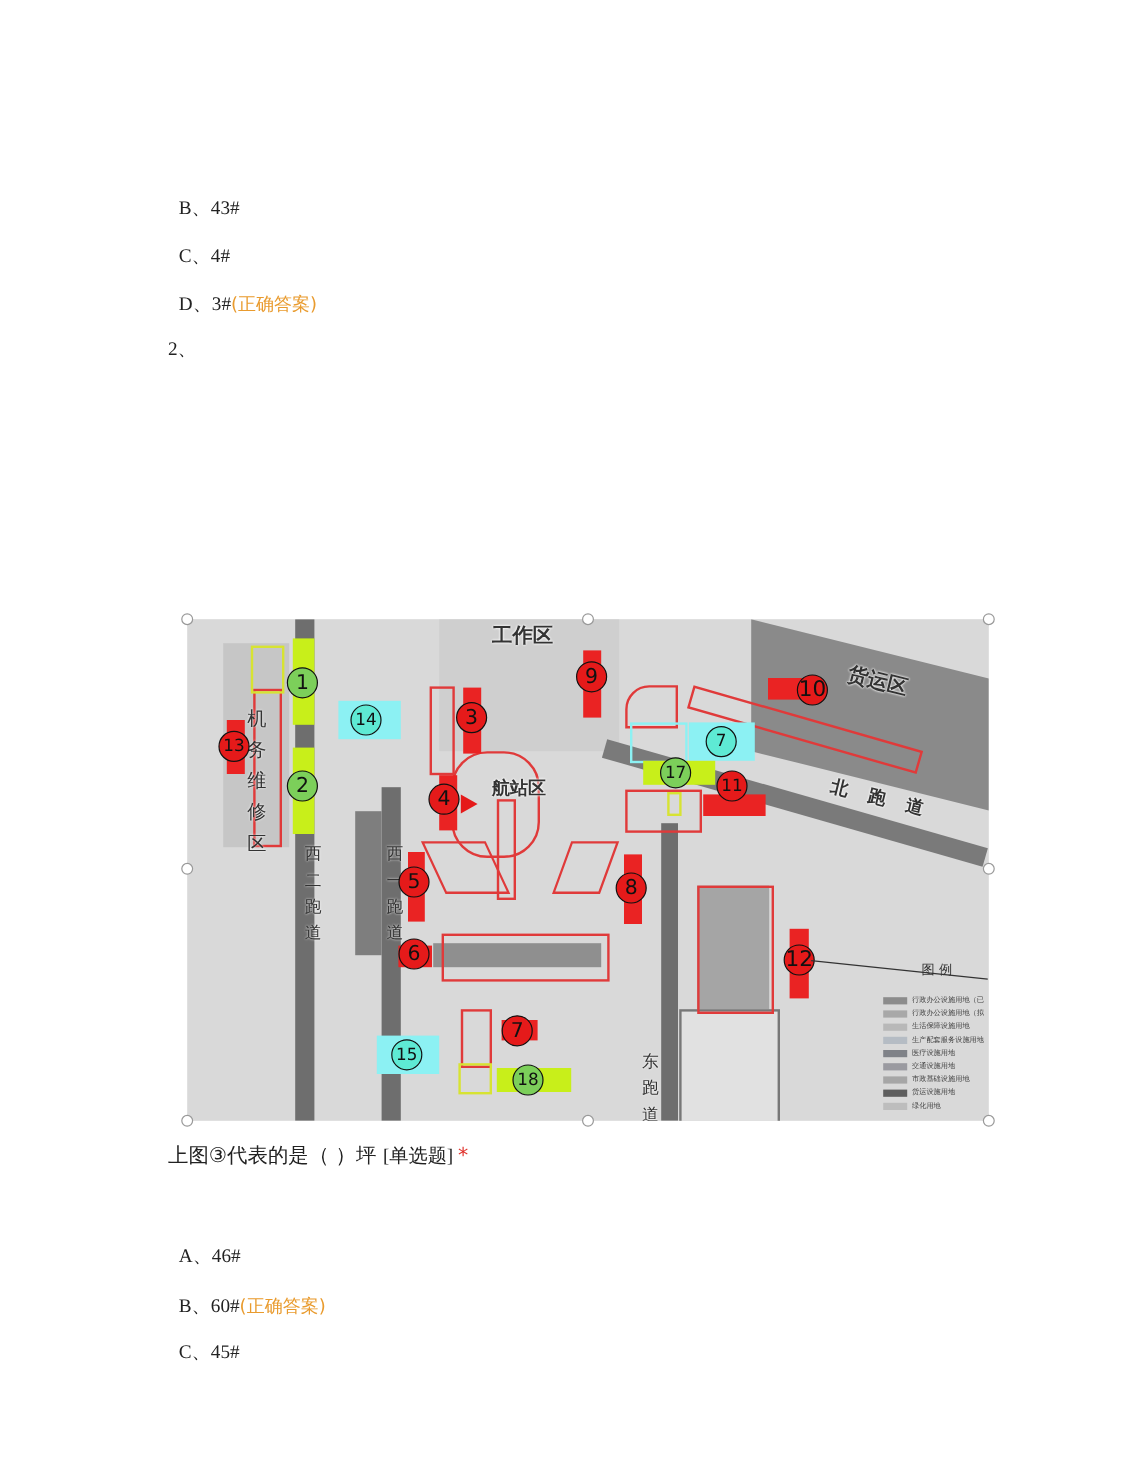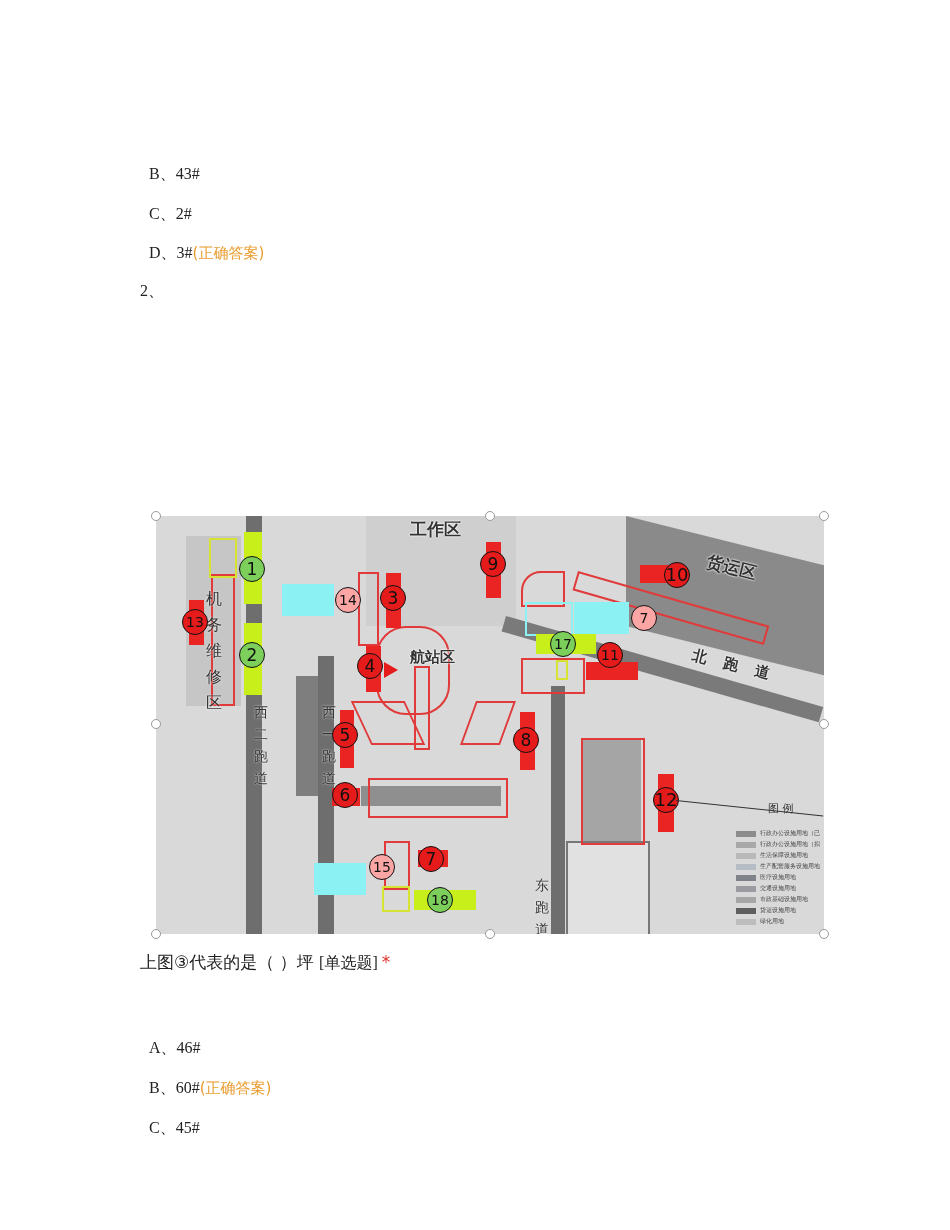--- a/index.html
+++ b/index.html
@@ -19,41 +19,41 @@
             background:#fff; border:1px solid #999; }
   .blk { position:absolute; background:#9a9a9a; }
   .road { position:absolute; background:#6e6e6e; }
   .rect-outline { position:absolute; border:2px solid #e03a3a; background:transparent; }
   .bar { position:absolute; }
   .num { position:absolute; width:24px; height:24px; border-radius:50%;
          border:1.5px solid #111; font-family:"DejaVu Sans", sans-serif;
          font-size:17px; line-height:24px; text-align:center; color:#111; }
   .num.red { background:#e51a1a; }
   .num.green { background:#7ccf5a; }
-  .num.blue { background:#fca5a5;margin-left:43px; }
+  .num.blue { background:#5eead4; }
   .zone-label { position:absolute; font-family:"DejaVu Sans", sans-serif;
                 font-size:15px; color:#333; font-weight:bold;
                 text-shadow:0 0 2px #fff, 0 0 2px #fff; }
   .vlabel { position:absolute; font-family:"DejaVu Sans", sans-serif; font-size:14px;
             color:#333; width:16px; line-height:22px; text-align:center;
             text-shadow:0 0 2px #fff; }
   .legend { position:absolute; left:580px; top:285px; width:90px;
             font-family:"DejaVu Sans", sans-serif; }
   .legend .ttl { font-size:11px; color:#333; margin-left:32px; margin-bottom:12px; }
   .legend .row { display:flex; align-items:center; height:11px; font-size:6px; color:#444; white-space:nowrap; }
   .legend .sw { width:20px; height:6px; margin-right:4px; flex:none; }
 </style>
 </head>
 <body>
 
 <div class="opt" style="top:124px">
   <span>B、43#</span>
 </div>
 <div class="opt" style="top:164px">
-  <span>C、2#</span>
+  <span>C、4#</span>
 </div>
 <div class="opt" style="top:203px">
   <span>D、3#</span><span class="correct">(正确答案)</span>
 </div>
 
 <div class="qnum">2、</div>
 
 <div class="map">
 
   <div class="blk" style="left:30px;top:20px;width:55px;height:170px;background:#c6c6c6"></div>
@@ -124,21 +124,21 @@
   <div class="num red" style="left:176px;top:206px">5</div>
   <div class="num red" style="left:176px;top:266px">6</div>
   <div class="num red" style="left:262px;top:330px">7</div>
   <div class="num red" style="left:357px;top:211px">8</div>
   <div class="num red" style="left:324px;top:35px">9</div>
   <div class="num red" style="left:508px;top:46px;font-size:18px">10</div>
   <div class="num red" style="left:441px;top:126px;font-size:14px">11</div>
   <div class="num red" style="left:497px;top:271px;font-size:18px">12</div>
   <div class="num red" style="left:26px;top:93px;font-size:14px">13</div>
   <div class="num blue" style="left:136px;top:71px;font-size:14px">14</div>
-  <div class="num blue" style="left:170px;top:338px;font-size:14px">15</div>
+  <div class="num blue" style="left:170px;top:350px;font-size:14px">15</div>
   <div class="num blue" style="left:432px;top:89px;font-size:14px">7</div>
   <div class="num green" style="left:394px;top:115px;font-size:14px">17</div>
   <div class="num green" style="left:271px;top:371px;font-size:14px">18</div>
 
   <div style="position:absolute;left:520px;top:284px;width:148px;height:1px;background:#333;transform:rotate(6deg);transform-origin:left top"></div>
 
   <div class="legend">
     <div class="ttl">图 例</div>
     <div class="row">
         <span class="sw" style="background:#8c8c8c"></span>

